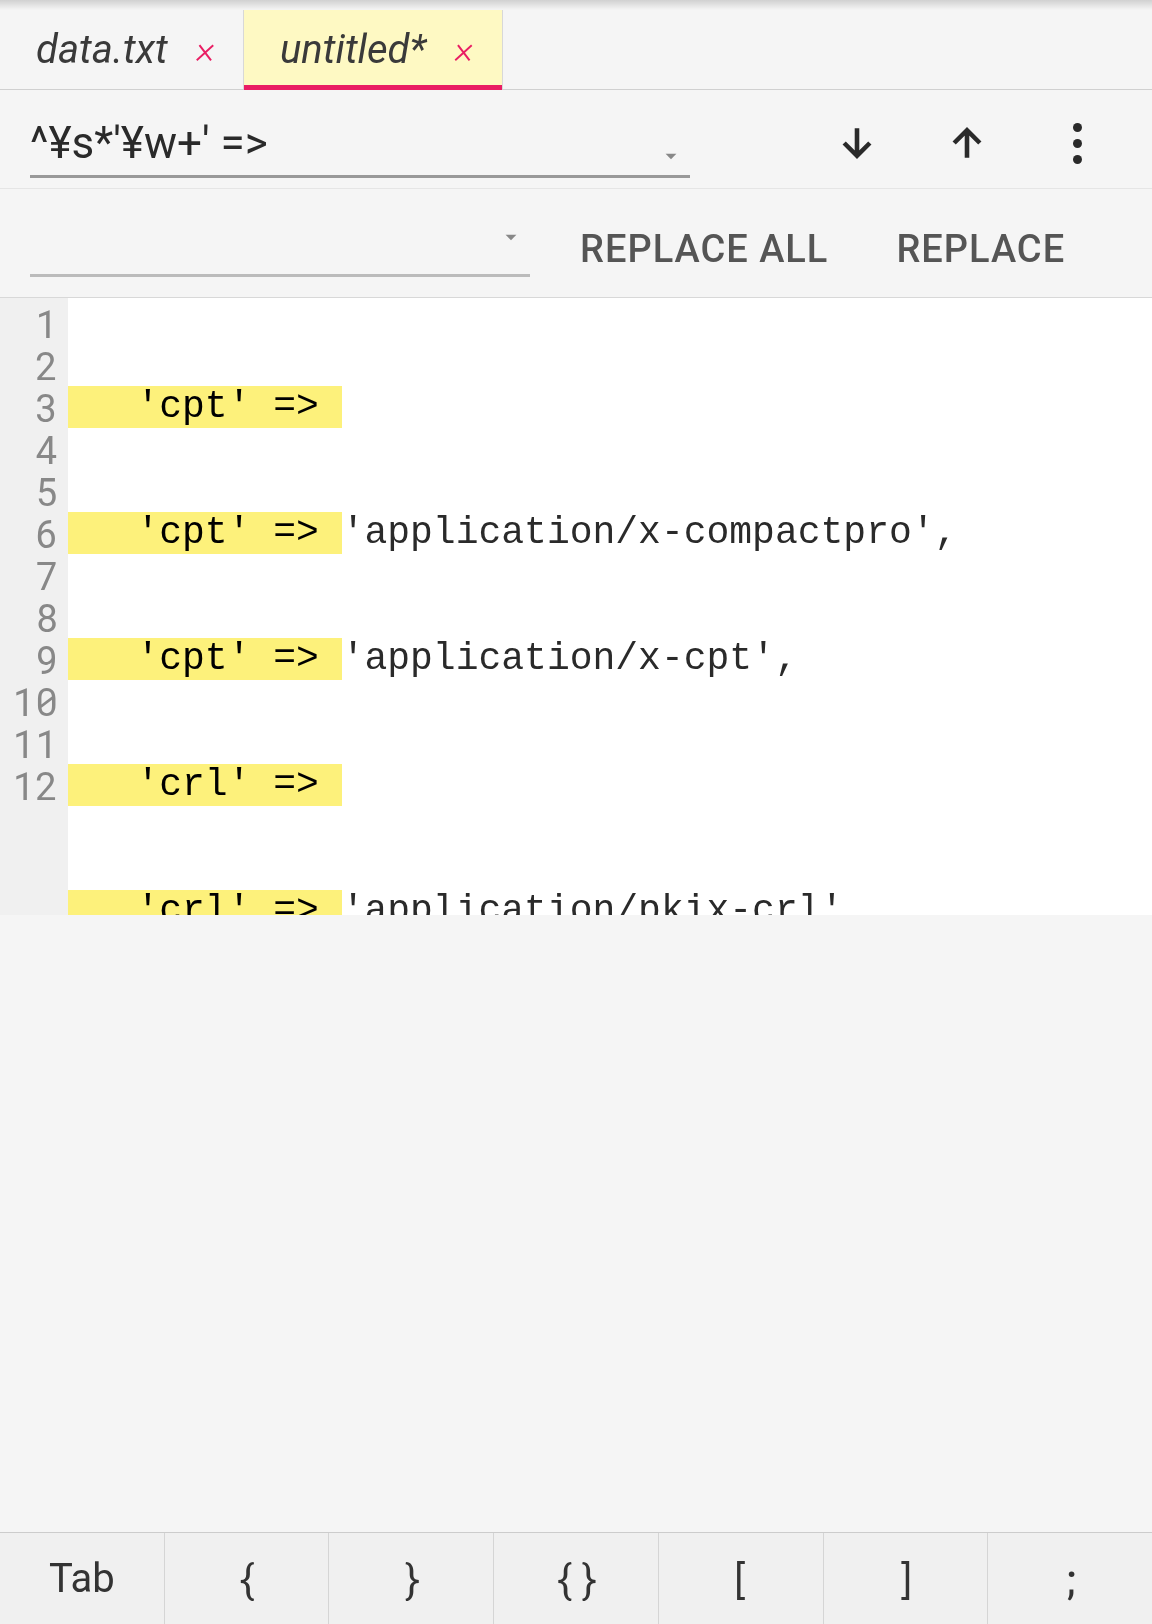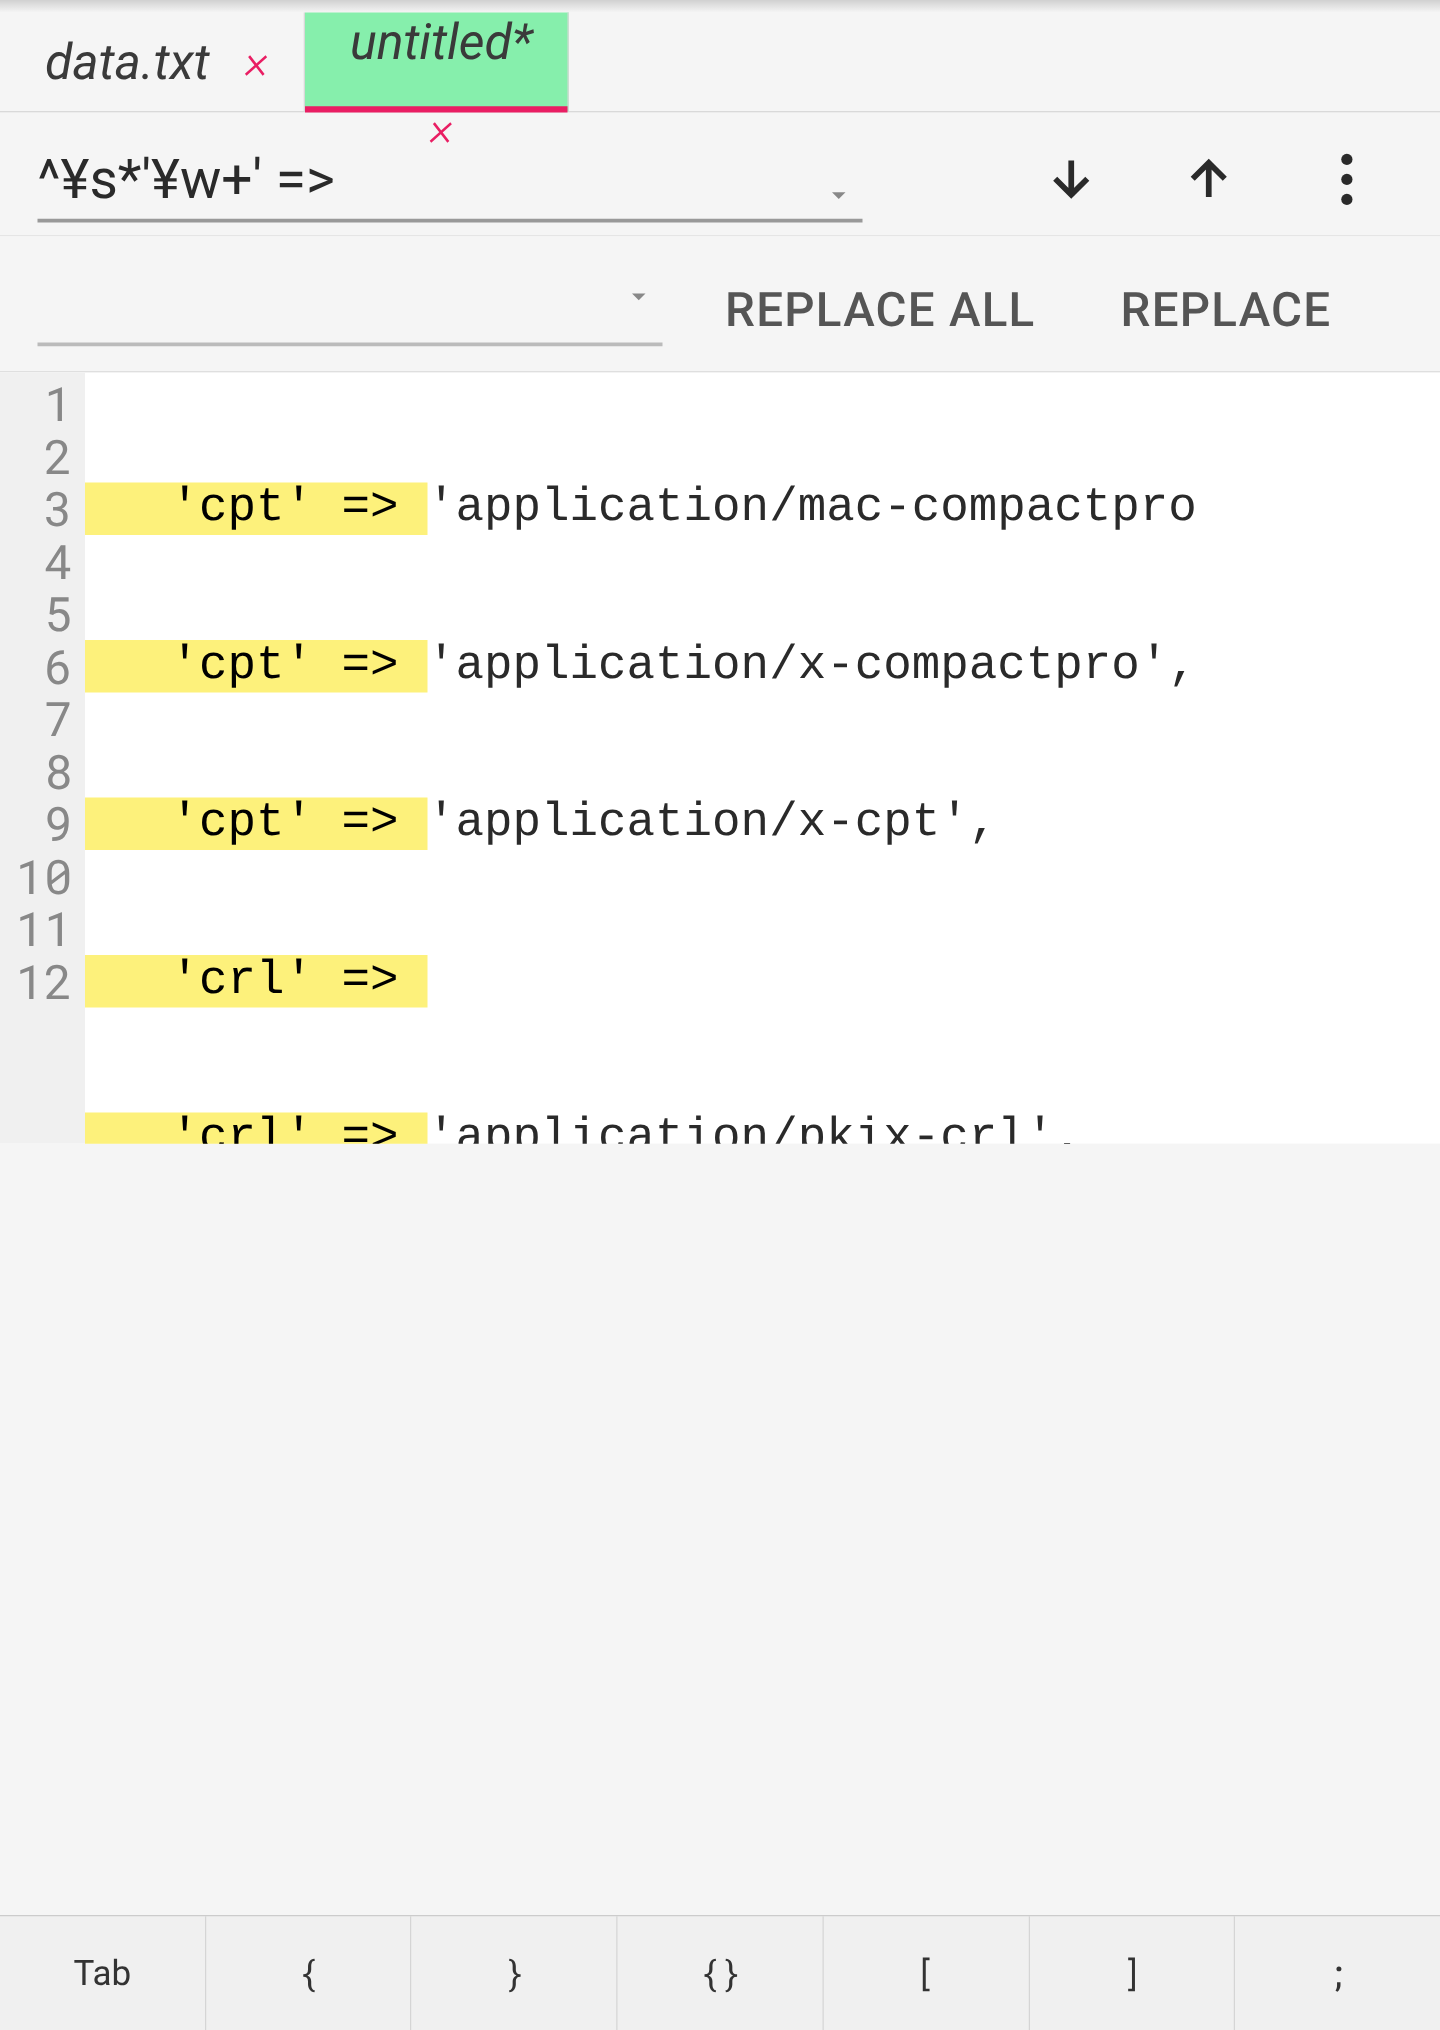--- a/index.html
+++ b/index.html
@@ -32,22 +32,21 @@
       align-items: center;
       padding: 0 28px 0 36px;
       gap: 28px;
       border-right: 1px solid #d8d8d8;
       font-size: 40px;
       color: #3a3a3a;
       cursor: pointer;
       position: relative;
     }
     .tab.active {
-      background: #86efac;
-      flex-direction: column;
+      background: #fef9c3;
     }
     .tab.active::after {
       content: "";
       position: absolute;
       left: 0;
       right: 0;
       bottom: -1px;
       height: 5px;
       background: #e91e63;
     }
@@ -179,21 +178,21 @@
       display: flex;
       background: #f0f0f0;
       border-top: 1px solid #ccc;
       height: 92px;
     }
     .key {
       flex: 1;
       display: flex;
       align-items: center;
       justify-content: center;
-      font-size: 28px;
+      font-size: 40px;
       color: #333;
       border-right: 1px solid #d5d5d5;
       cursor: pointer;
       font-family: "Roboto Mono", "Courier New", monospace;
     }
     .key:first-child {
       font-family: -apple-system, BlinkMacSystemFont, "Segoe UI", Roboto, sans-serif;
     }
     .key:last-child {
       border-right: none;
@@ -282,21 +281,21 @@
     <div>5</div>
     <div>6</div>
     <div>7</div>
     <div>8</div>
     <div>9</div>
     <div>10</div>
     <div>11</div>
     <div>12</div>
   </div>
   <div class="code">
-    <div class="code-line"><span class="hl">   'cpt' =&gt; </span><span class="plain">'application/mac-compactpro</span></div>
+    <div class="code-line"><span class="hl">   'cpt' =&gt; </span></div>
     <div class="code-line"><span class="hl">   'cpt' =&gt; </span><span class="plain">'application/x-compactpro',</span></div>
     <div class="code-line"><span class="hl">   'cpt' =&gt; </span><span class="plain">'application/x-cpt',</span></div>
     <div class="code-line"><span class="hl">   'crl' =&gt; </span></div>
     <div class="code-line"><span class="hl">   'crl' =&gt; </span><span class="plain">'application/pkix-crl',</span></div>
     
     
     
     
     
     

